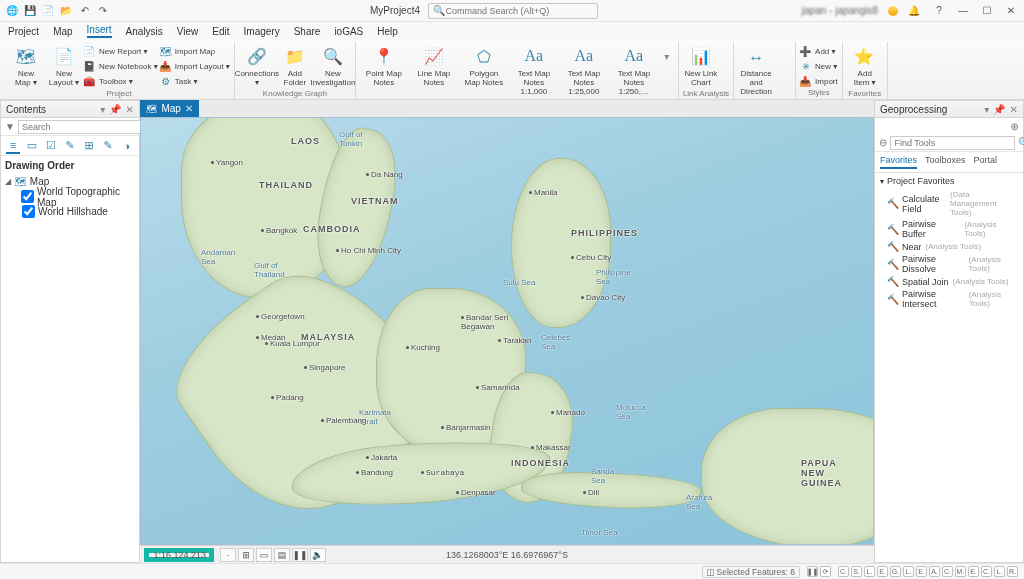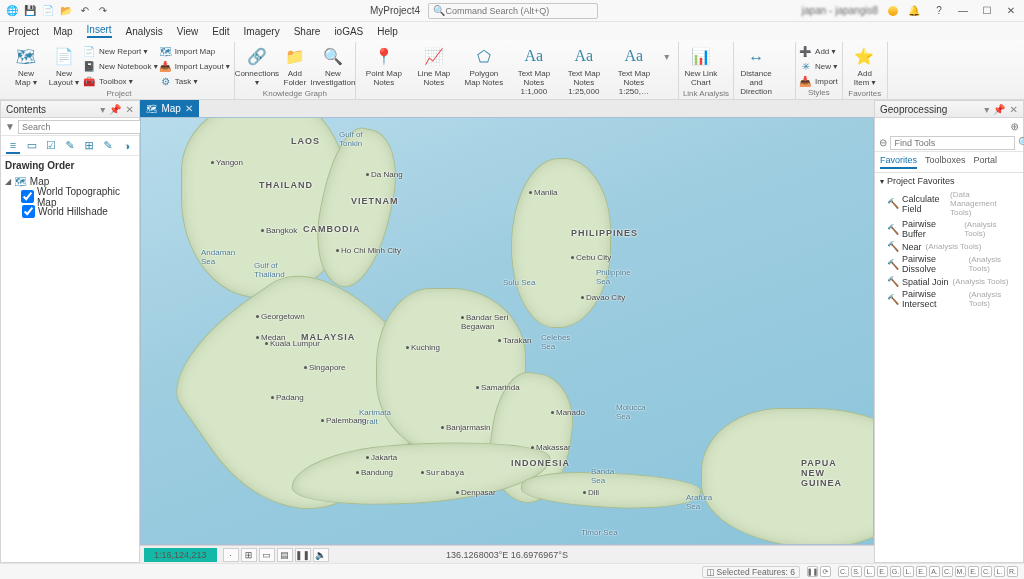--- a/index.html
+++ b/index.html
@@ -64,21 +64,21 @@
 .mapview{flex:1; position:relative; background:#a6d0e4; overflow:hidden; border:1px solid #a9c0d4;}
 .sea{position:absolute;inset:0;background:linear-gradient(160deg,#b8dceb 0%,#9ecde0 40%,#8bc4db 100%);}
 .land{position:absolute;background:#d7e6c7;border:1px solid #a8bd8f;border-radius:40% 55% 50% 60% / 50% 45% 55% 50%; box-shadow:inset 0 0 12px rgba(100,120,70,.25);}
 .mlabel{position:absolute;font-size:8px;color:#444;text-shadow:0 0 2px #fff,0 0 2px #fff; white-space:nowrap;}
 .mlabel.big{font-size:9px;font-weight:600;letter-spacing:1px;color:#555;}
 .mlabel.water{color:#4b7b94;}
 .mlabel.dot::before{content:"";display:inline-block;width:3px;height:3px;border-radius:50%;background:#555;margin-right:2px;vertical-align:middle;}
 
 
 .footer{height:18px;background:#f0f0f0;border-top:1px solid #d4d4d4;display:flex;align-items:center;font-size:9px;color:#555;padding:0 4px;gap:6px;}
-.footer .scalebox{border:7px solid #14b8a6; height:14px; padding:0 3px; display:flex;align-items:center; min-width:70px;justify-content:flex-end;}
+.footer .scalebox{border:5px solid #14b8a6; height:14px; padding:0 3px; display:flex;align-items:center; min-width:70px;justify-content:flex-end;}
 .footer .btns{display:flex;gap:2px;}
 .footer .btns .b{width:16px;height:14px;border:1px solid #cfcfcf;background:#fbfbfb;display:flex;align-items:center;justify-content:center;cursor:pointer;font-size:9px;color:#555;}
 .footer .coords{position:absolute;left:50%;transform:translateX(-50%);}
 .statusbar{height:16px;background:#f6f6f6;border-top:1px solid #e3e3e3;font-size:8.5px;color:#666;display:flex;align-items:center;justify-content:flex-end;gap:7px;padding:0 6px;}
 .statusbar .seg{display:flex;align-items:center;gap:2px;}
 .statusbar .sel{border:1px solid #d0d0d0;padding:0 4px;border-radius:2px;}
 .statusbar .k{width:11px;height:11px;border:1px solid #c0c0c0;border-radius:2px;display:flex;align-items:center;justify-content:center;font-size:7px;background:#fff;cursor:pointer;}
 
 
 .gp { width:150px; }

